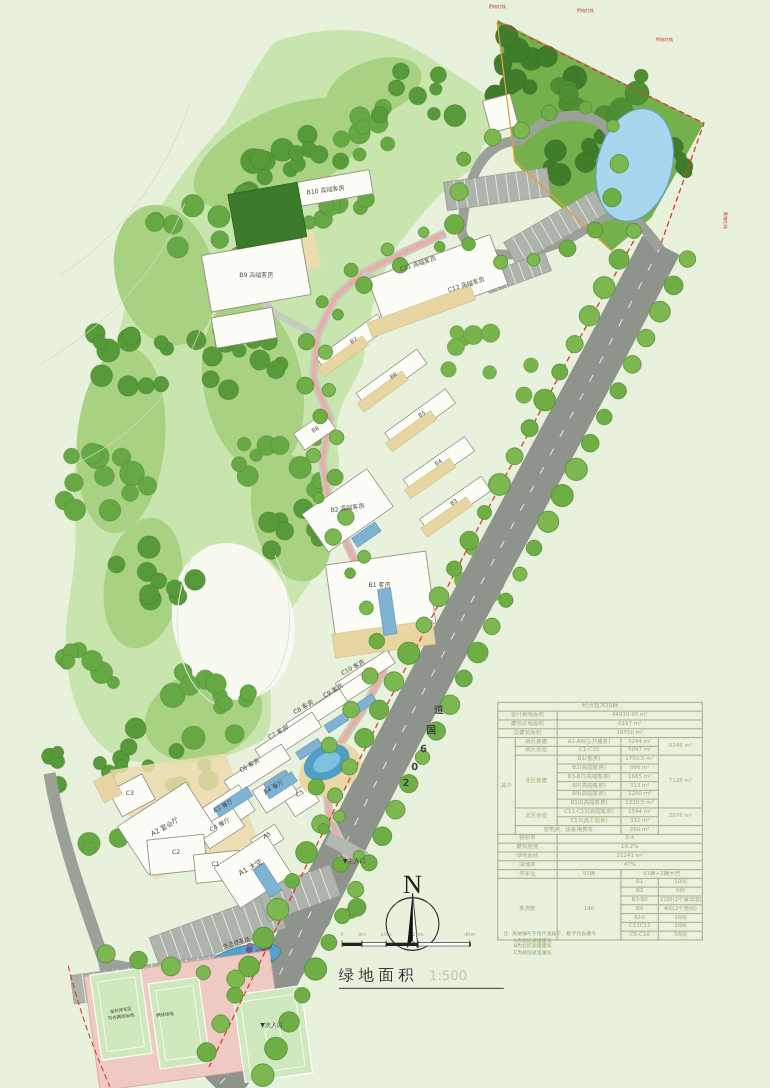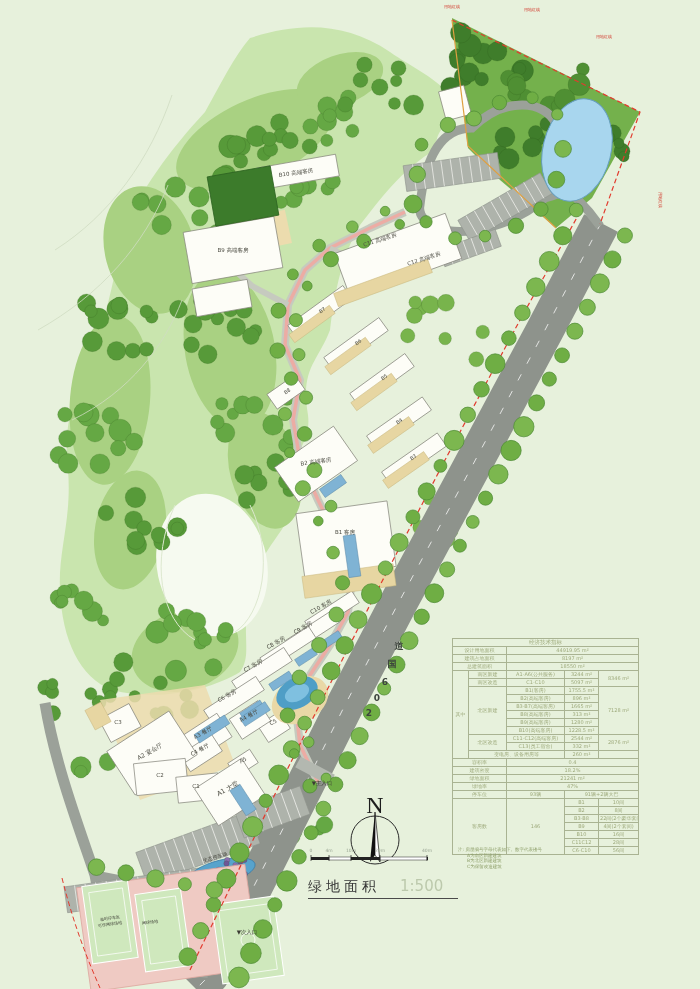--- a/index.html
+++ b/index.html
@@ -10,21 +10,21 @@
              transform-origin:center;}
   .site-label{position:absolute;font-size:5px;color:#3c3c34;white-space:nowrap;z-index:30;transform-origin:center;}
   .boundary-label{position:absolute;font-size:4px;color:#d2372a;white-space:nowrap;z-index:30;transform-origin:center;}
   .road-char{position:absolute;font-size:9px;color:#3d443d;font-weight:bold;z-index:30;transform-origin:center;}
   .tick-label{position:absolute;font-size:4.5px;color:#9aa694;z-index:30;transform:translate(-50%,-100%);}
   #north-n{position:absolute;left:375px;top:805px;transform:translate(-50%,-50%);
            font-family:"Liberation Serif","DejaVu Serif",serif;font-size:24px;color:#1d1d1d;z-index:30;}
   #title-block{position:absolute;left:308px;top:876px;width:150px;border-bottom:1.5px solid #4a4a4a;
                padding-bottom:2px;z-index:30;white-space:nowrap;}
   #title-text{font-size:14px;letter-spacing:4px;color:#343434;}
-  #title-scale{font-size:15px;color:#bcc9ac;margin-left:20px;}
+  #title-scale{font-size:12px;color:#bcc9ac;margin-left:10px;}
   #indicators-table{position:absolute;left:452px;top:638px;width:186px;border-collapse:collapse;
                     z-index:30;table-layout:fixed;}
   #indicators-table td{border:0.5px solid #a9b392;font-size:5px;line-height:6.5px;height:7px;
                     color:#9fab7d;text-align:center;padding:0 1px;overflow:hidden;white-space:nowrap;}
   #indicators-table td.tt{font-size:5.5px;}
   #notes{position:absolute;left:458px;top:847px;font-size:4.5px;line-height:5.6px;color:#8fa06b;z-index:30;}
   #notes div{white-space:nowrap;}
   #notes div + div{margin-left:9px;}
 </style>
 </head>

